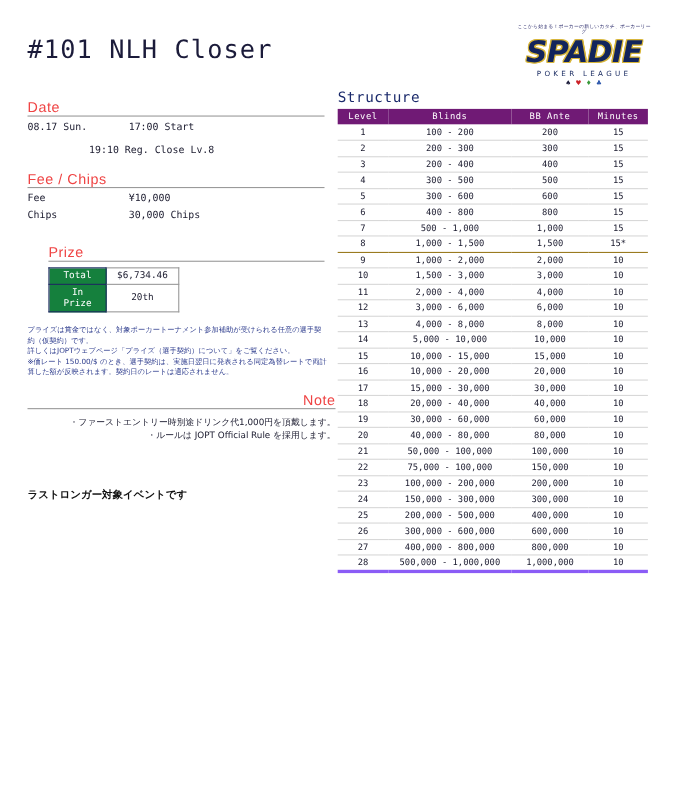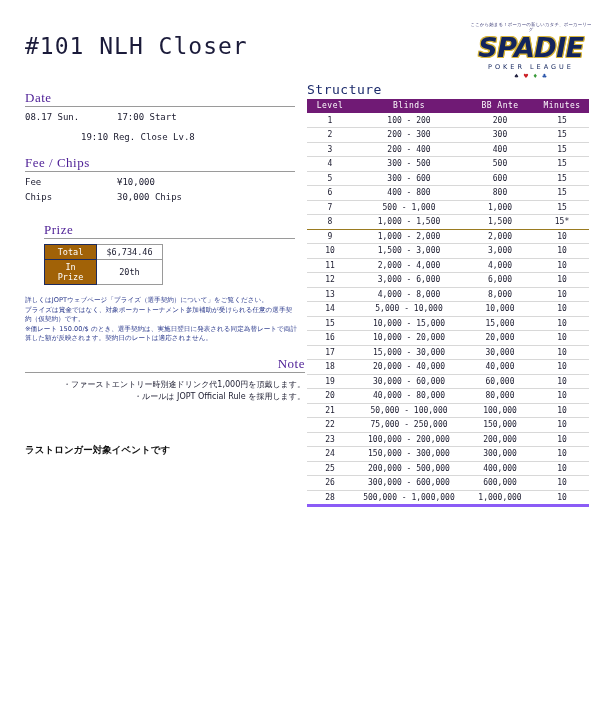--- a/index.html
+++ b/index.html
@@ -69,23 +69,23 @@
     font-size: 6px;
     letter-spacing: 1px;
   }
   .s-red { color: #cc2127; }
   .s-green { color: #3a9a3a; }
   .s-blue { color: #2a55aa; }
   .s-black { color: #1b1b3a; }
 
   
   .sec-head {
-    font-family: Liberation Serif, serif;
+    font-family: Liberation Sans, sans-serif;
     font-size: 13px;
-    color: #4c1d95;
+    color: #ef4444;
     letter-spacing: 0.5px;
   }
   .rule {
     border-bottom: 1px solid #9a9a9a;
     height: 1px;
   }
   .lab, .val {
     font-family: "DejaVu Sans Mono", monospace;
     font-size: 9px;
     color: #1a1a2e;
@@ -135,21 +135,21 @@
     border-collapse: collapse;
     font-family: "DejaVu Sans Mono", monospace;
     font-size: 8.5px;
   }
   .prize-table td {
     padding: 2px 6px;
     border: 1px solid #9a9a9a;
     height: 14px;
   }
   .prize-table td.h {
-    background: #a16207;
+    background: #15803d;
     color: #fff;
     width: 52px;
     text-align: center;
     border-color: #1b2a5e;
   }
   .prize-table td.v {
     width: 66px;
     text-align: center;
     color: #1a1a2e;
   }
@@ -263,22 +263,22 @@
         </tr>
         <tr>
           <td class="h">In Prize</td>
           <td class="v">20th</td>
         </tr>
       </tbody>
     </table>
   </div>
 
   <div class="fine-print">
+    <p>プライズは賞金ではなく、対象ポーカートーナメント参加補助が受けられる任意の選手契約（仮契約）です。</p>
     <p>詳しくはJOPTウェブページ「プライズ（選手契約）について」をご覧ください。</p>
-    <p>プライズは賞金ではなく、対象ポーカートーナメント参加補助が受けられる任意の選手契約（仮契約）です。</p>
     <p>※価レート 150.00/$ のとき、選手契約は、実施日翌日に発表される同定為替レートで両計算した額が反映されます。契約日のレートは適応されません。</p>
   </div>
 
   <div class="note-block">
     <div class="sec-head">Note</div>
     <div class="rule"></div>
     <ul class="note-list">
       <li>・ファーストエントリー時別途ドリンク代1,000円を頂戴します。</li>
       <li>・ルールは JOPT Official Rule を採用します。</li>
     </ul>
@@ -421,21 +421,21 @@
             <td class="col-min">10</td>
           </tr>
           <tr>
             <td class="col-level">21</td>
             <td class="col-blinds">50,000 - 100,000</td>
             <td class="col-ante">100,000</td>
             <td class="col-min">10</td>
           </tr>
           <tr>
             <td class="col-level">22</td>
-            <td class="col-blinds">75,000 - 250,000</td>
+            <td class="col-blinds">75,000 - 100,000</td>
             <td class="col-ante">150,000</td>
             <td class="col-min">10</td>
           </tr>
           <tr>
             <td class="col-level">23</td>
             <td class="col-blinds">100,000 - 200,000</td>
             <td class="col-ante">200,000</td>
             <td class="col-min">10</td>
           </tr>
           <tr>
@@ -450,20 +450,26 @@
             <td class="col-ante">400,000</td>
             <td class="col-min">10</td>
           </tr>
           <tr>
             <td class="col-level">26</td>
             <td class="col-blinds">300,000 - 600,000</td>
             <td class="col-ante">600,000</td>
             <td class="col-min">10</td>
           </tr>
           <tr>
+            <td class="col-level">27</td>
+            <td class="col-blinds">400,000 - 800,000</td>
+            <td class="col-ante">800,000</td>
+            <td class="col-min">10</td>
+          </tr>
+          <tr>
             <td class="col-level">28</td>
             <td class="col-blinds">500,000 - 1,000,000</td>
             <td class="col-ante">1,000,000</td>
             <td class="col-min">10</td>
           </tr>
         </tbody>
     </table>
   </div>
 
 </div>

